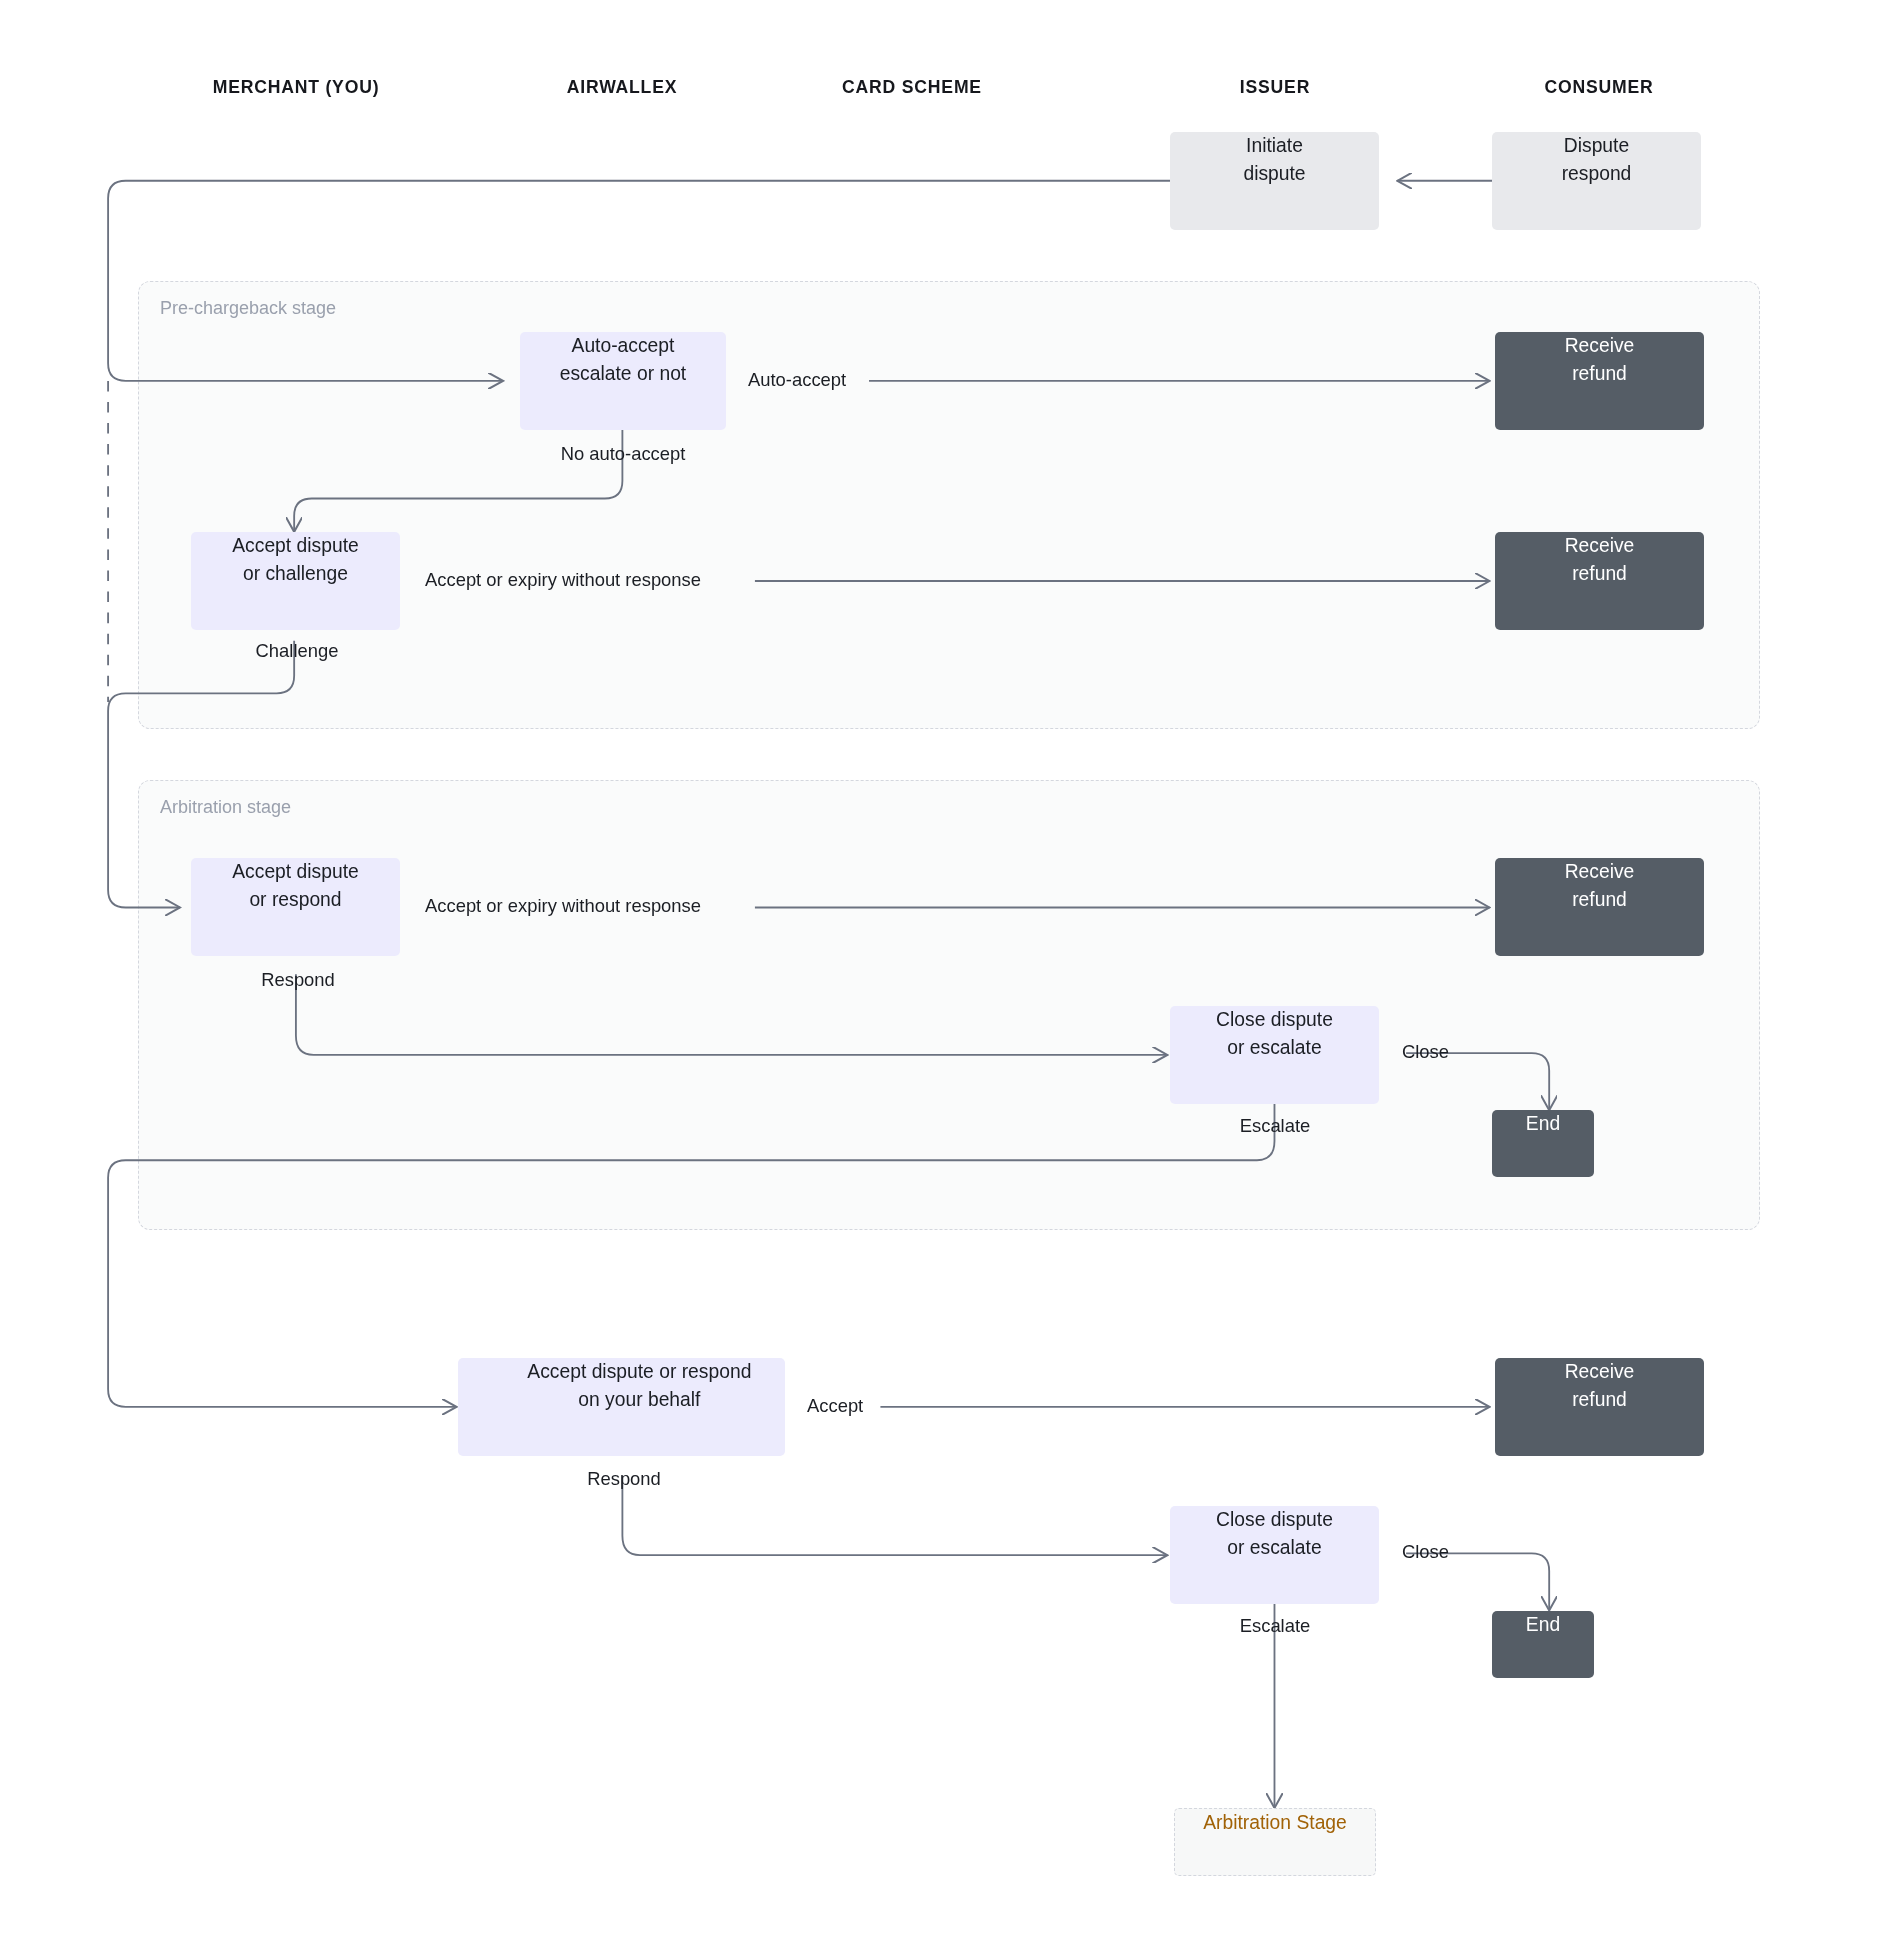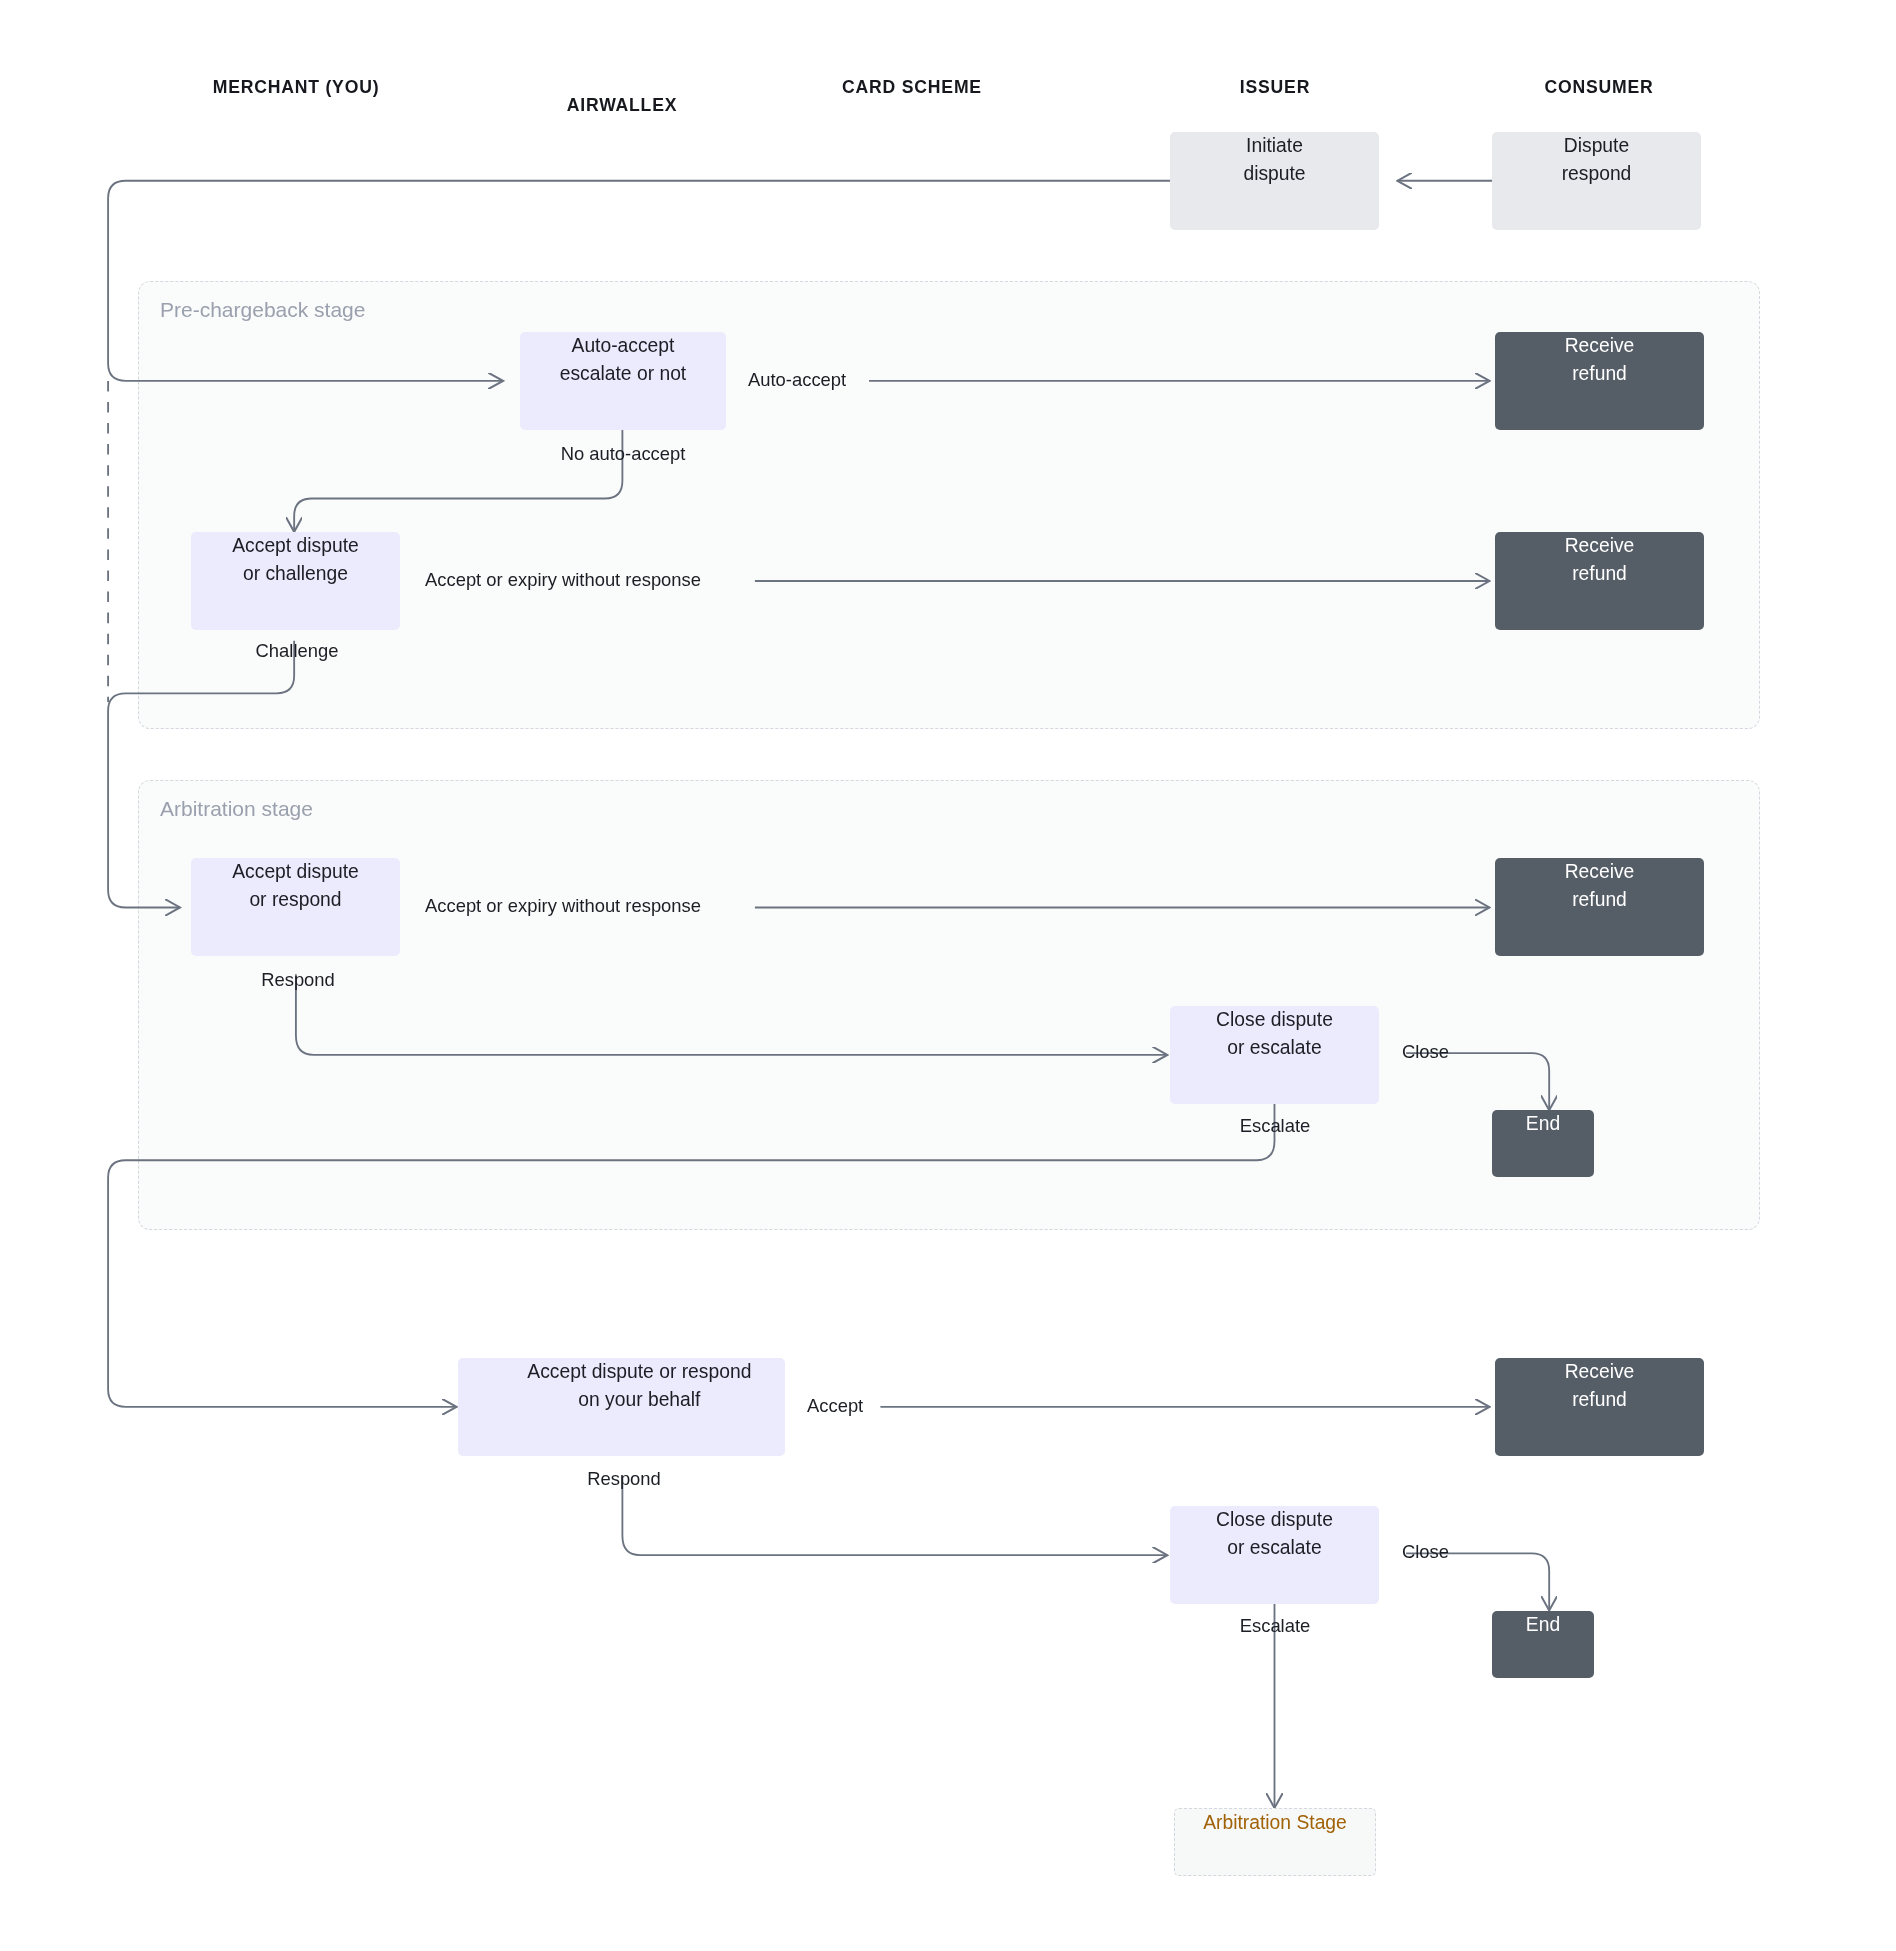--- a/index.html
+++ b/index.html
@@ -50,21 +50,21 @@
     position: absolute;
     border: 1.8px dashed #d4d7de;
     border-radius: 12.3px;
     background: #fafbfb;
     z-index: 1;
   }
   .stage-label {
     position: absolute;
     left: 21px;
     top: 16px;
-    font-size: 21px;
+    font-size: 18px;
     color: #9aa0ad;
     white-space: nowrap;
   }
   
   .node {
     position: absolute;
     display: flex;
     align-items: flex-start;
     justify-content: center;
     text-align: center;
@@ -94,21 +94,21 @@
   }
   .edge-label.center { transform: translateX(-50%); }
 </style>
 </head>
 <body>
 
 <div id="page">
   <div id="canvas"></div>
 
   <div class="col-header" style="left:296px; top:77px;">MERCHANT (YOU)</div>
-  <div class="col-header" style="left:622px; top:95px;text-align:center;">AIRWALLEX</div>
+  <div class="col-header" style="left:622px; top:77px;text-align:center;">AIRWALLEX</div>
   <div class="col-header" style="left:912px; top:77px;">CARD SCHEME</div>
   <div class="col-header" style="left:1275px; top:77px;">ISSUER</div>
   <div class="col-header" style="left:1599px; top:77px;">CONSUMER</div>
 
   <div class="stage" style="left:138px; top:281px; width:1620px; height:446px;">
     <div class="stage-label">Pre-chargeback stage</div>
   </div>
 
   <div class="stage" style="left:138px; top:780px; width:1620px; height:448px;">
     <div class="stage-label">Arbitration stage</div>

